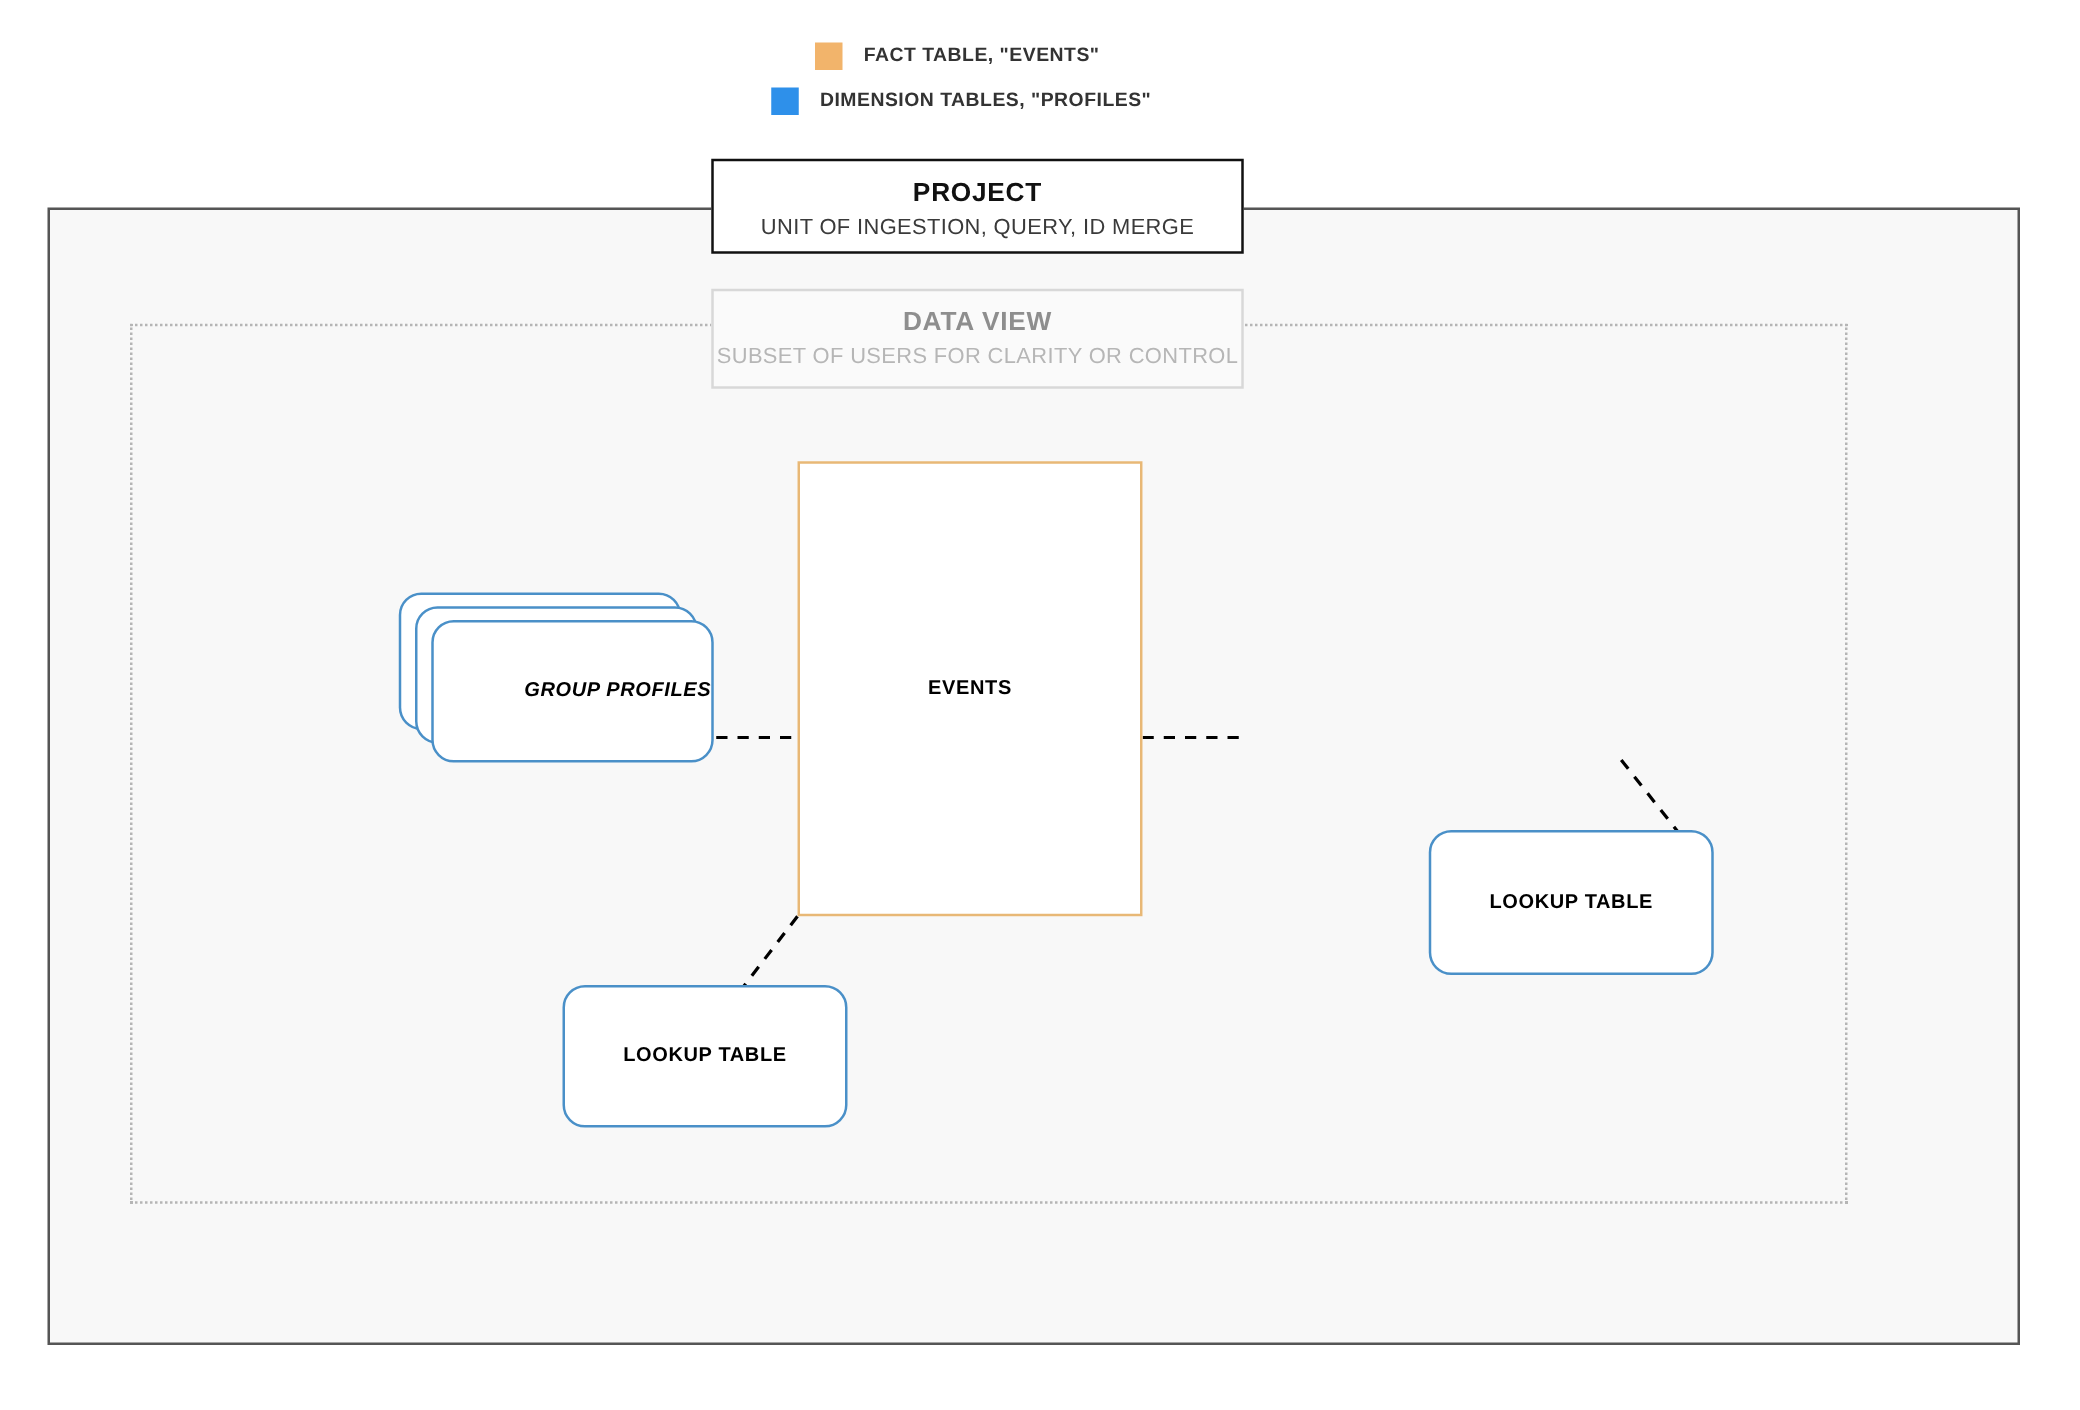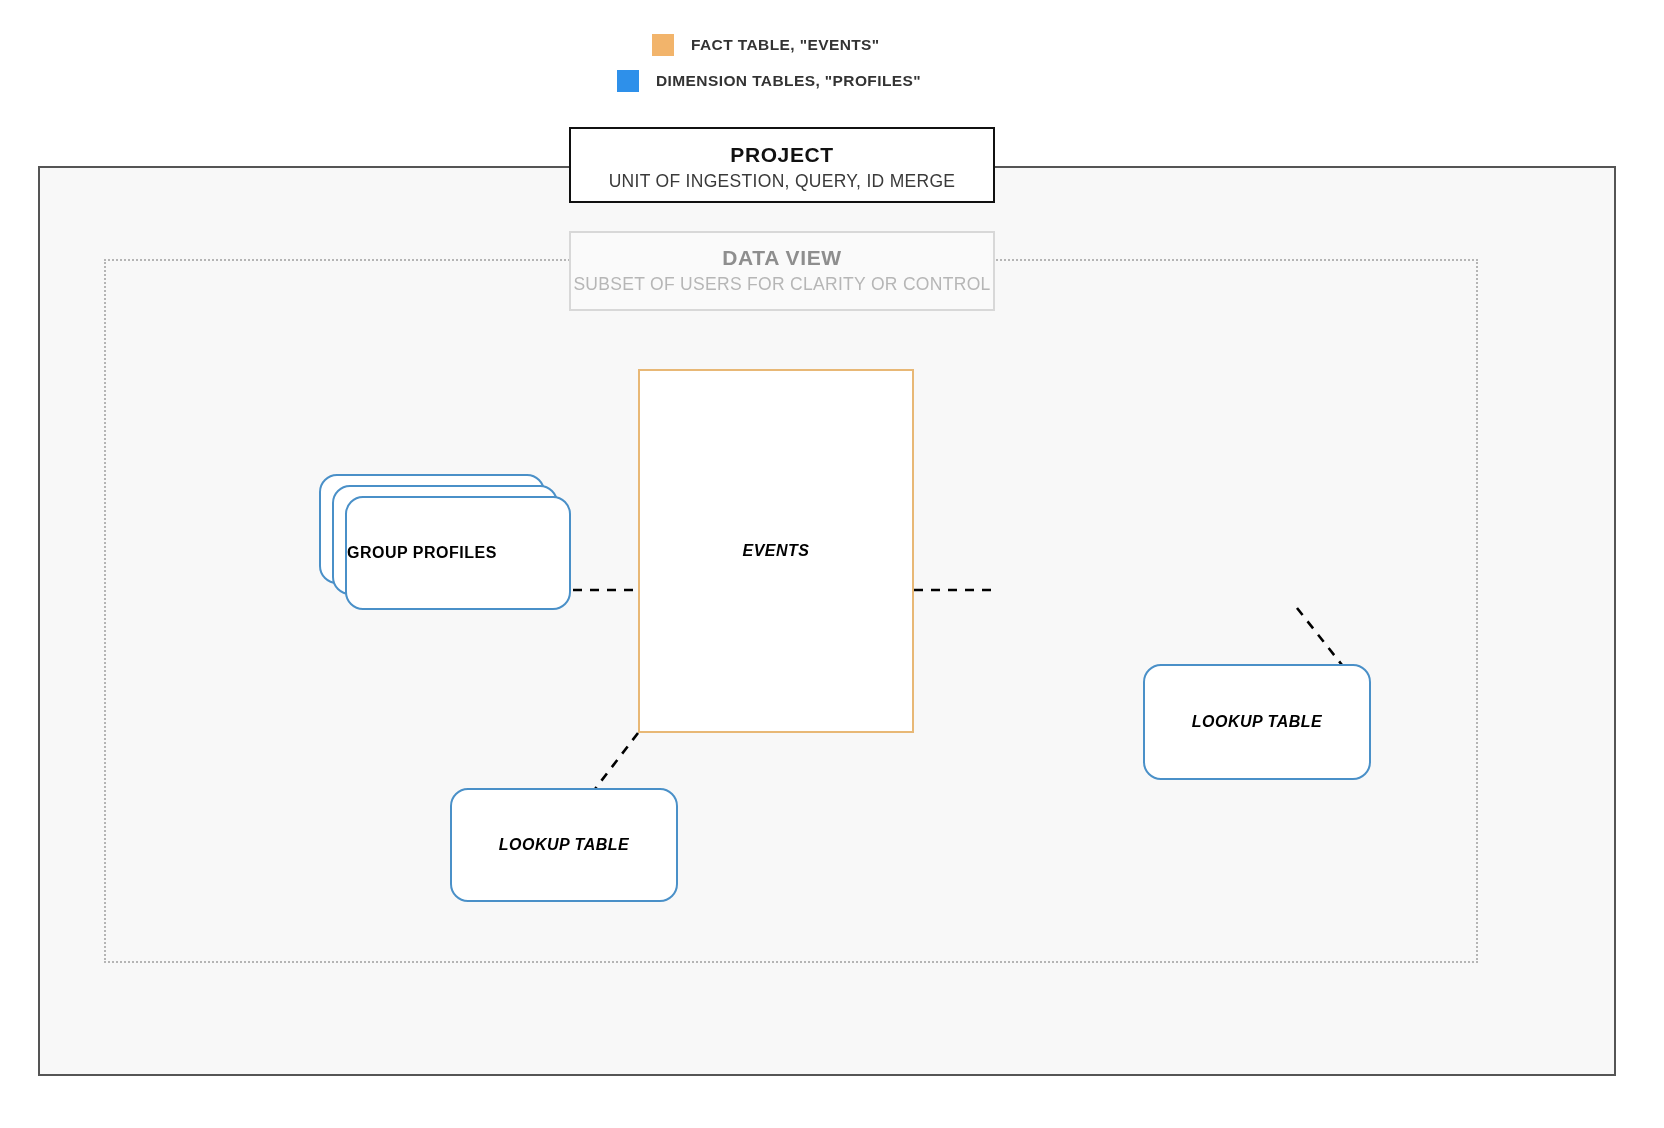--- a/index.html
+++ b/index.html
@@ -106,21 +106,20 @@
   #dataview-box .header-sub   { color: #b6b6b6; }
 
   
   .node {
     position: absolute;
     box-sizing: border-box;
     background: #ffffff;
     display: flex;
     align-items: center;
     justify-content: center;
-    font-style: italic;
   }
   .node-label {
     font-size: 16px;
     font-weight: bold;
     letter-spacing: 0.5px;
     color: #000000;
     text-align: center;
   }
   .node-rounded {
     border: 2.5px solid #4a90c8;
@@ -149,21 +148,21 @@
   .stack-card {
     position: absolute;
     box-sizing: border-box;
     border: 2.5px solid #4a90c8;
     border-radius: 18px;
     background: #ffffff;
   }
   .stack-card.c1 { left: 0px;  top: 0px;  width: 226px; height: 110px; }
   .stack-card.c2 { left: 13px; top: 11px; width: 226px; height: 110px; }
   .stack-card.c3 { left: 26px; top: 22px; width: 226px; height: 114px;
-                   display: flex; align-items: center; justify-content: flex-start; }
+                   display: flex; align-items: center; justify-content: flex-end; font-style: italic; }
 
   #user-profiles-node {
     left: 994px;
     top: 495px;
     width: 226px;
     height: 116px;
   }
   #lookup-right-node {
     left: 1143px;
     top: 664px;

